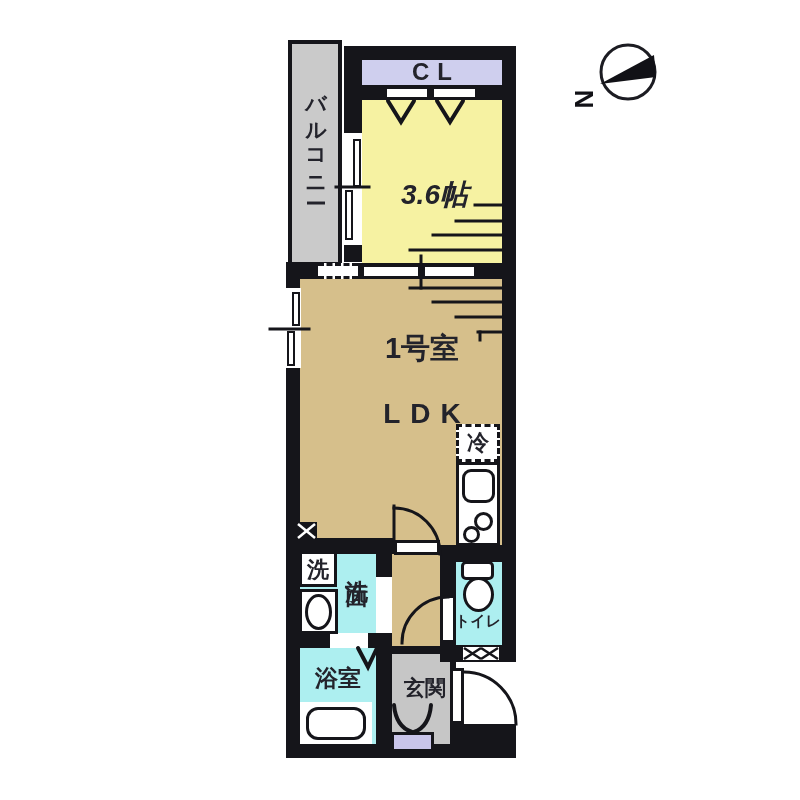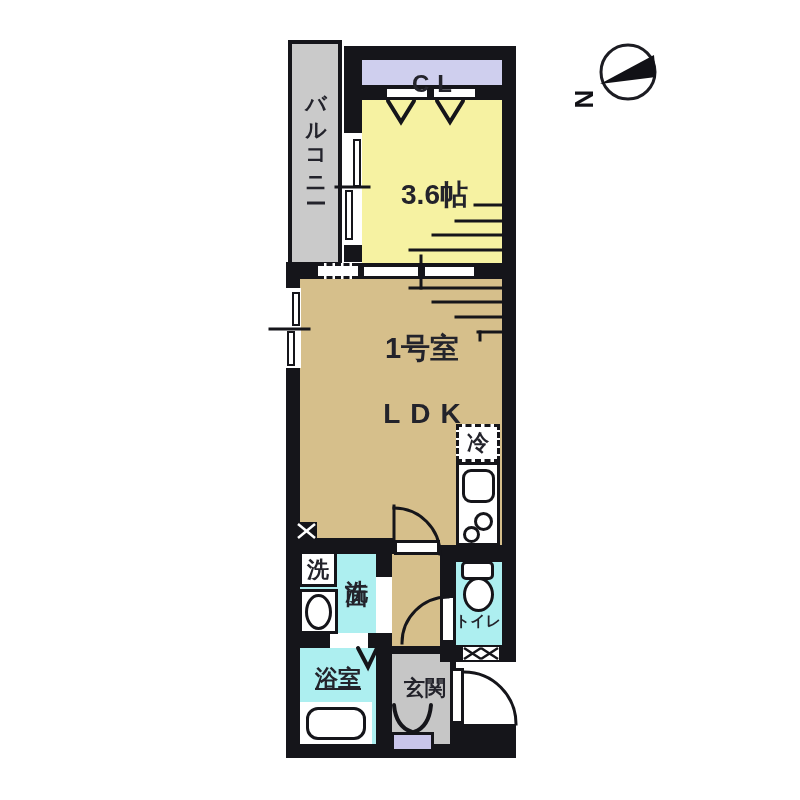--- a/index.html
+++ b/index.html
@@ -154,23 +154,23 @@
     </g>
 
     <g>
       <circle cx="628" cy="72" r="27" fill="#ffffff" stroke="#1c1c22" stroke-width="3"></circle>
       <polygon points="600,84 654,55 656,77" fill="#111116"></polygon>
       <text transform="translate(593,99) rotate(-90)" text-anchor="middle" font-size="26" font-weight="bold" fill="#111116" font-family="Liberation Sans, DejaVu Sans, sans-serif">N</text>
     </g>
   </svg>
 
   <div class="abs vtxt" style="left:302px;top:80px;font-size:21px;letter-spacing:4px;">バルコニー</div>
-  <div class="abs txt" style="left:362px;top:59px;width:140px;font-size:24px;letter-spacing:8px;text-indent:8px;margin-top:12px;">CL</div>
-  <div class="abs txt" style="left:362px;top:180px;width:145px;font-size:28px;">3.6帖</div>
+  <div class="abs txt" style="left:362px;top:59px;width:140px;font-size:24px;letter-spacing:8px;text-indent:8px;">CL</div>
+  <div class="abs txt" style="left:362px;top:180px;width:145px;font-size:28px;font-style:italic;">3.6帖</div>
   <div class="abs txt" style="left:348px;top:333px;width:148px;font-size:29px;">1号室</div>
   <div class="abs txt" style="left:348px;top:399px;width:148px;font-size:28px;letter-spacing:10px;text-indent:10px;">LDK</div>
   <div class="abs txt" style="left:456px;top:431px;width:44px;font-size:22px;">冷</div>
   <div class="abs txt" style="left:299px;top:558px;width:38px;font-size:22px;">洗</div>
   <div class="abs vtxt" style="left:342px;top:561px;font-size:23px;letter-spacing:6px;">洗面</div>
-  <div class="abs txt" style="left:300px;top:666px;width:76px;font-size:23px;text-decoration:underline;">浴室</div>
+  <div class="abs txt" style="left:300px;top:666px;width:76px;font-size:23px;">浴室</div>
   <div class="abs txt" style="left:453px;top:613px;width:50px;font-size:15px;">トイレ</div>
   <div class="abs txt" style="left:392px;top:677px;width:66px;font-size:21px;">玄関</div>
 </div>
 
 </body></html>

